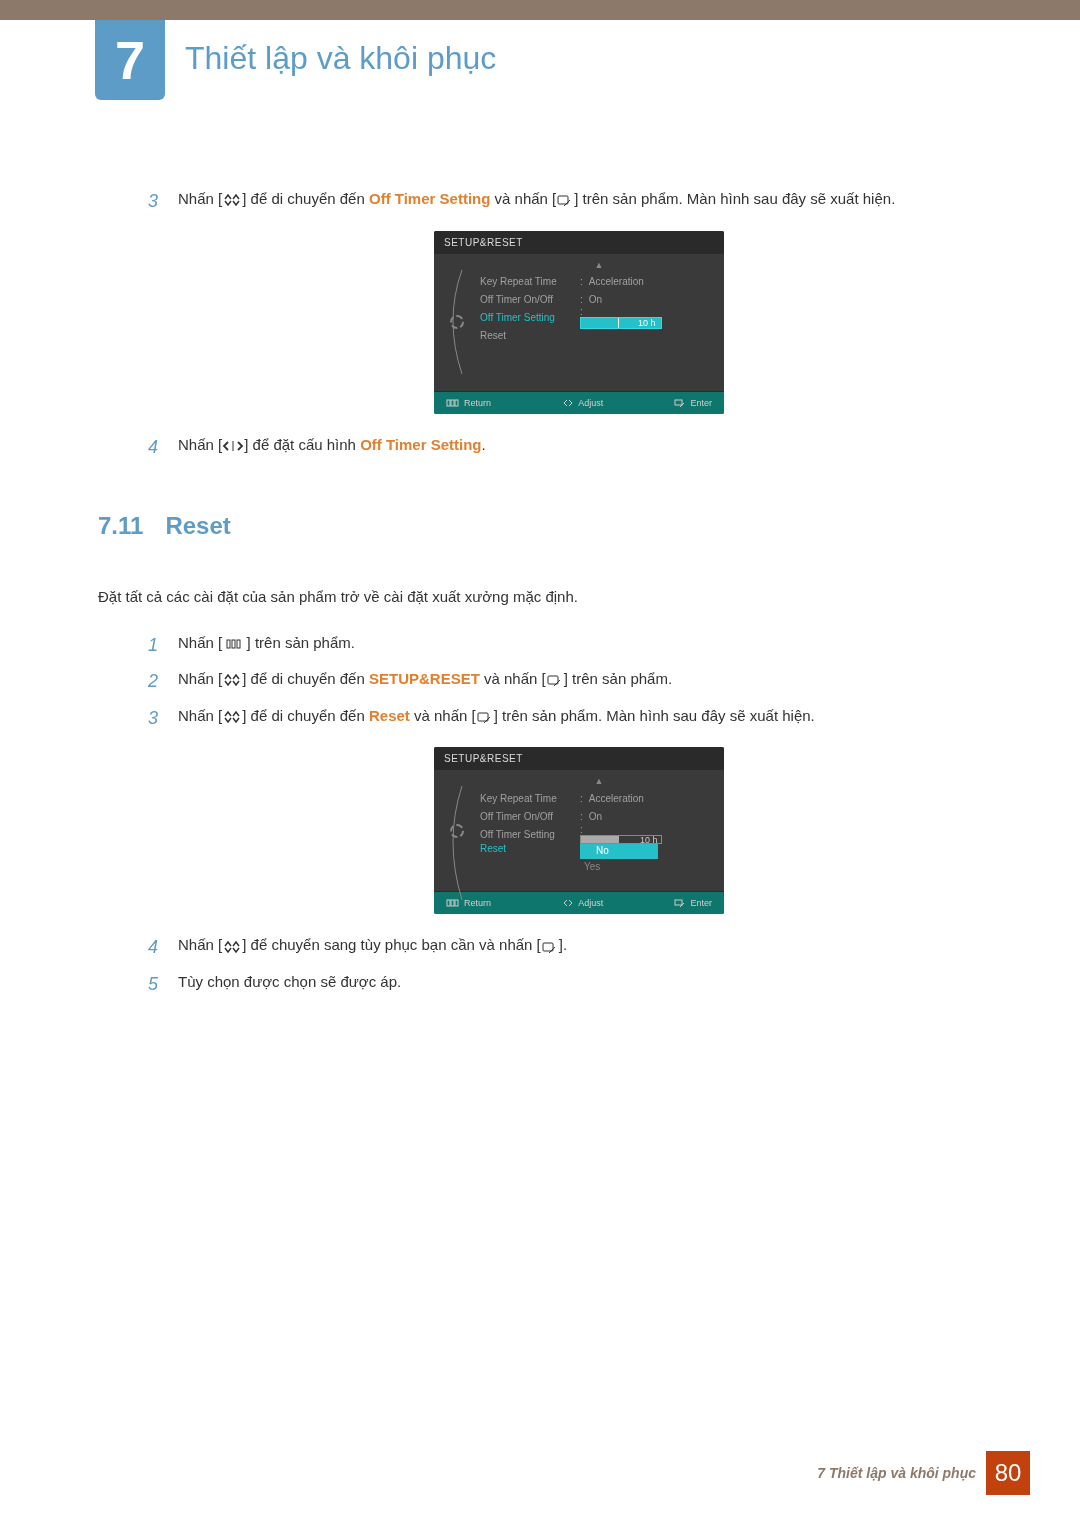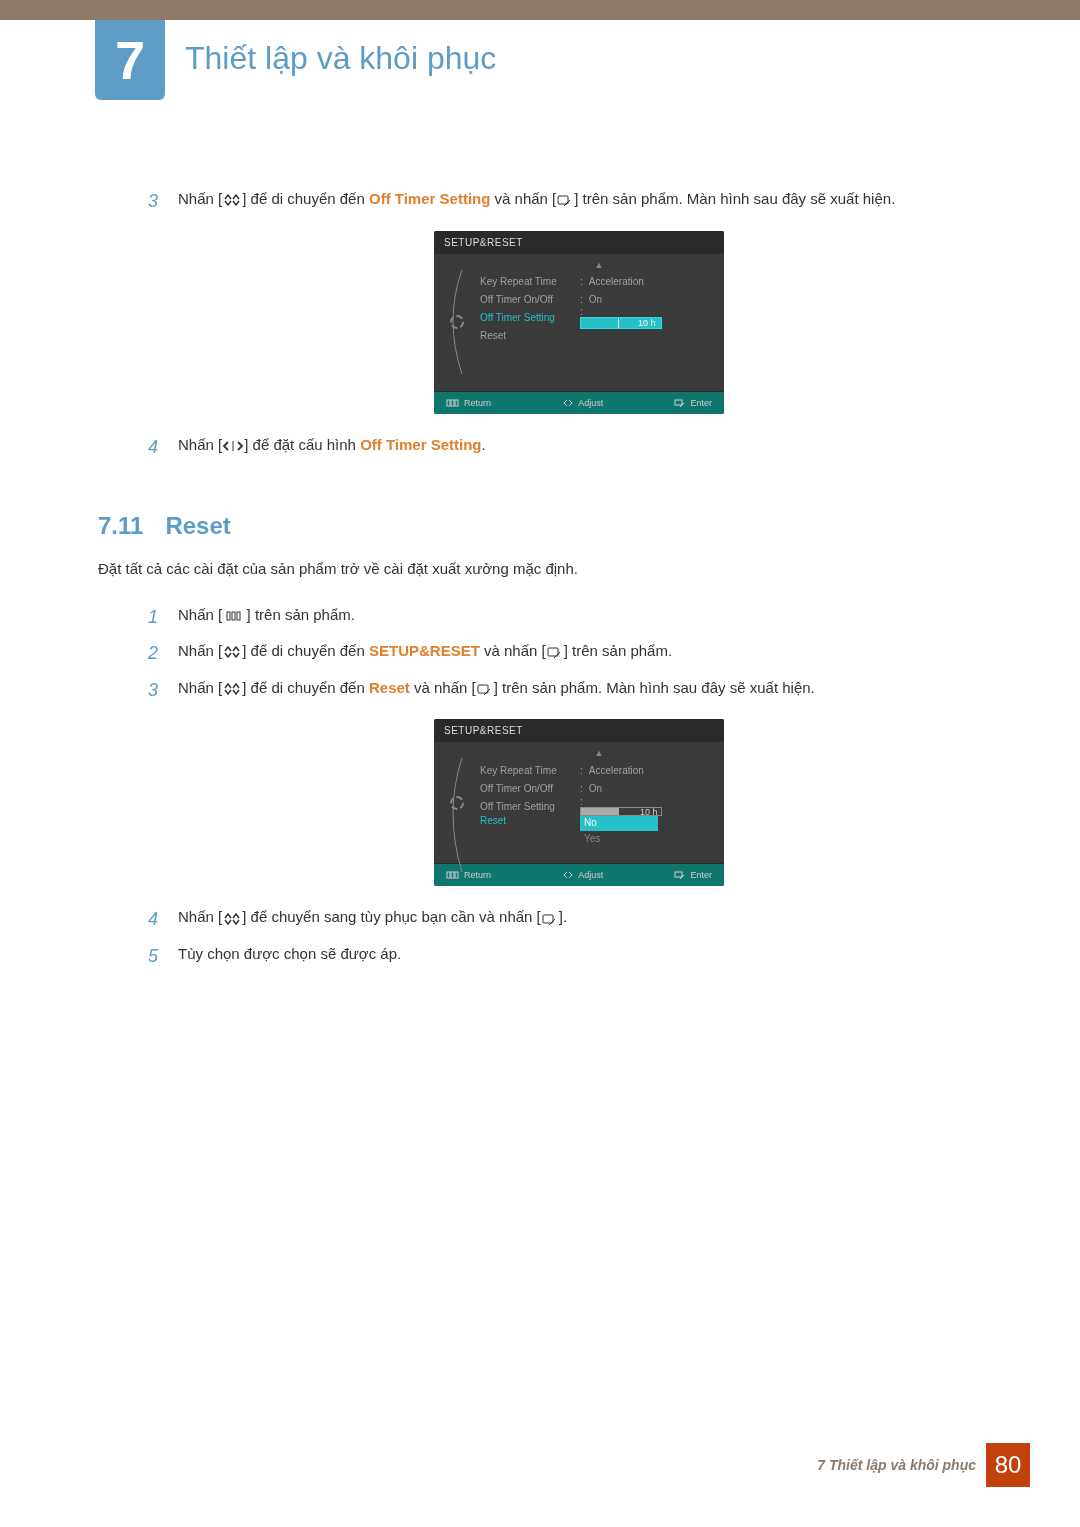--- a/index.html
+++ b/index.html
@@ -26,30 +26,30 @@
   .osd-row { display: flex; justify-content: space-between; height: 18px; align-items: center; font-size: 10px; }
   .osd-label { flex: 0 0 100px; color: #a0a0a0; }
   .osd-label.hl { color: #25c0c8; }
   .osd-value { flex: 1; color: #a0a0a0; }
   .osd-value .colon { margin-right: 6px; }
   .osd-bar-wrap { display: flex; align-items: center; gap: 4px; }
   .osd-bar { position: relative; width: 82px; height: 9px; border: 1px solid #888; }
   .osd-bar-fill { position: absolute; top: 0; left: 0; height: 100%; width: 48%; background: #aaa; }
   .osd-bar-hl { position: relative; width: 82px; height: 12px; background: #25c0c8; border: 1px solid #2adce5; }
   .osd-bar-hl-fill { position: absolute; top: 0; left: 0; height: 100%; width: 48%; background: #25c0c8; border-right: 1px solid #fff; }
-  .osd-no { display: inline-block; width: 78px; height: 16px; background: #25c0c8; color: #fff; font-size: 10px; line-height: 16px; padding-left: 4px; }
+  .osd-no { display: inline-block; width: 78px; height: 16px; background: #25c0c8; color: #fff; font-size: 10px; line-height: 16px; padding-left: 16px; }
   .osd-yes { color: #888; font-size: 10px; padding-left: 4px; }
   .osd-footer { display: flex; justify-content: space-between; padding: 6px 12px; border-top: 1px solid #2a2a2a; background: #0f766e; font-size: 9px; color: #d0d0d0; }
   .osd-footer .ft { display: flex; align-items: center; gap: 4px; }
-  .section-h { font-size: 24px; font-weight: bold; color: #5e9cc8; margin-top: 50px; margin-bottom: 16px; margin-left: -50px; }
+  .section-h { font-size: 24px; font-weight: bold; color: #5e9cc8; margin-top: 50px; margin-bottom: 44px; margin-left: -50px; }
   .section-h .secnum { display: inline-block; margin-right: 22px; }
   .subsection-h { font-size: 16px; font-weight: bold; color: #5e9cc8; margin-top: 28px; margin-bottom: 18px; margin-left: -50px; }
   .subsection-h .secnum { display: inline-block; margin-right: 20px; }
   .section-p { margin-left: -50px; margin-bottom: 20px; font-size: 15px; line-height: 1.7; color: #333; }
-  .footer { position: absolute; bottom: 40px; right: 50px; display: flex; align-items: center; gap: 10px; }
+  .footer { position: absolute; bottom: 32px; right: 50px; display: flex; align-items: center; gap: 10px; }
   .footer-text { color: #8d796a; font-style: italic; font-size: 14px; font-weight: bold; }
   .footer-page { width: 44px; height: 44px; background: #c2410c; color: #fff; font-size: 24px; display: flex; align-items: center; justify-content: center; }
 </style>
 </head>
 <body>
 
 <div class="top-band"></div>
 
 <div class="header-row">
   <div class="chapter-badge">7</div>

